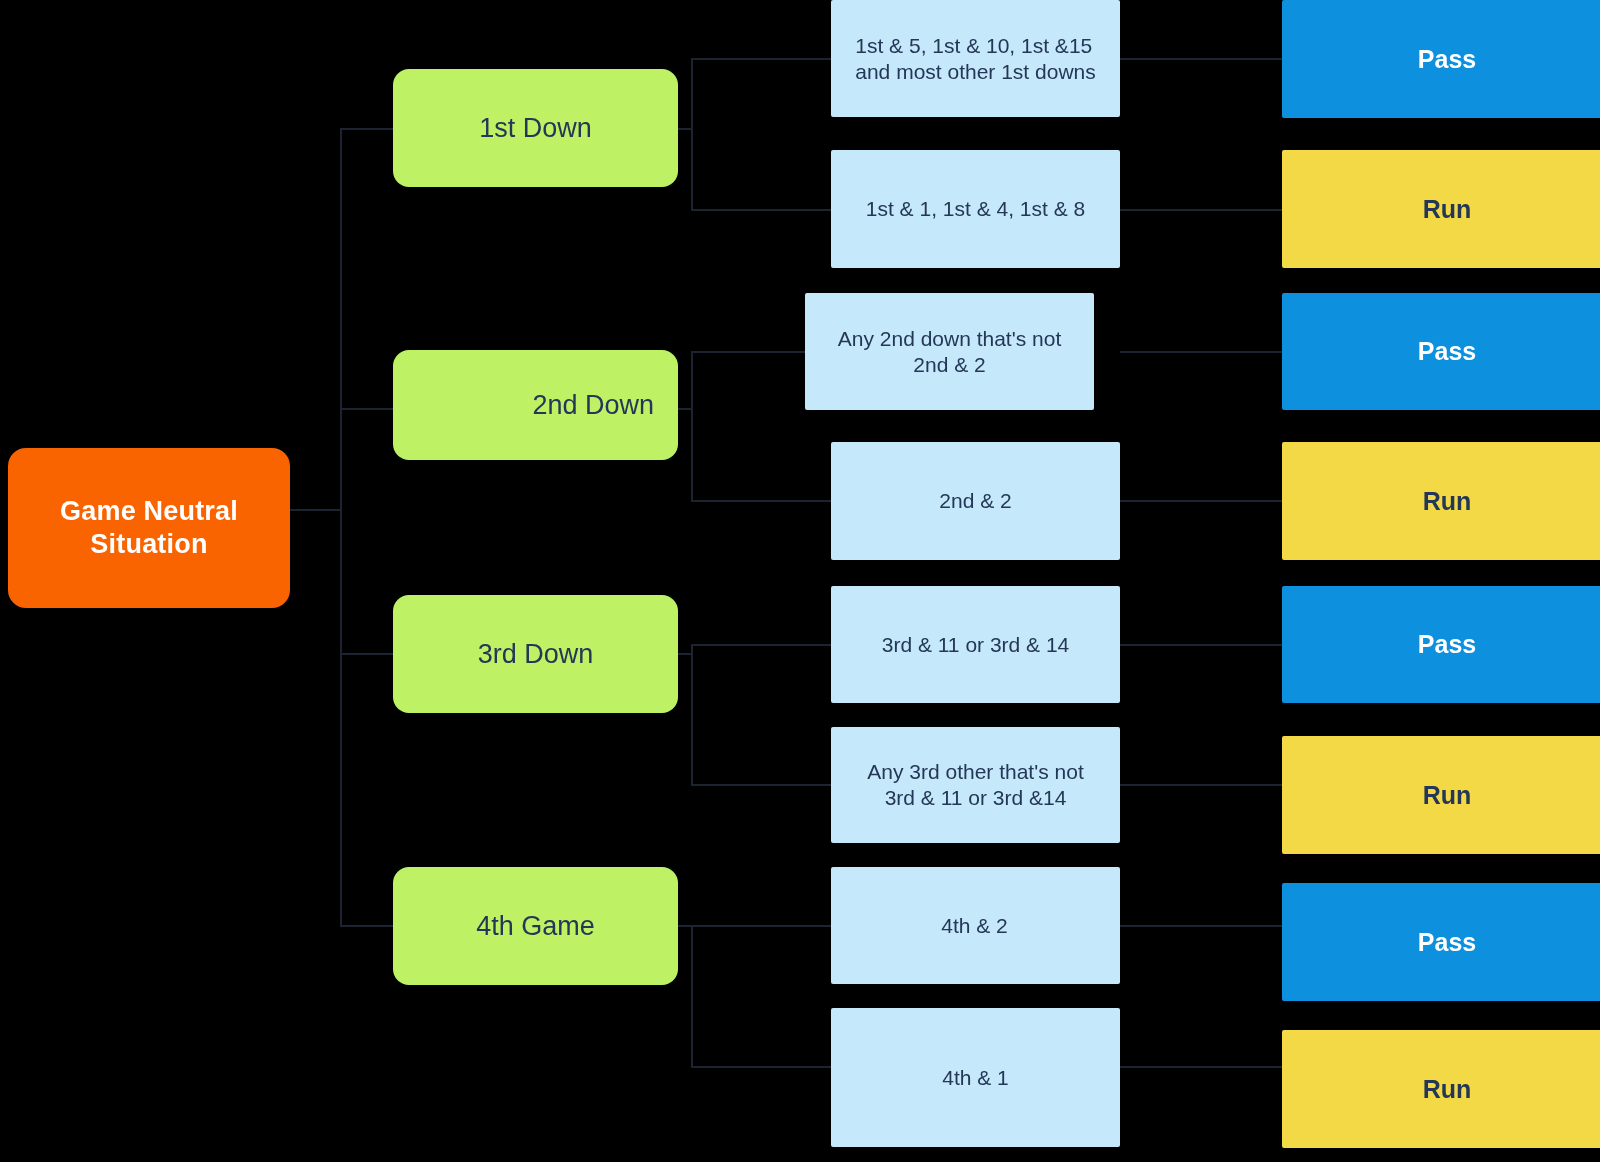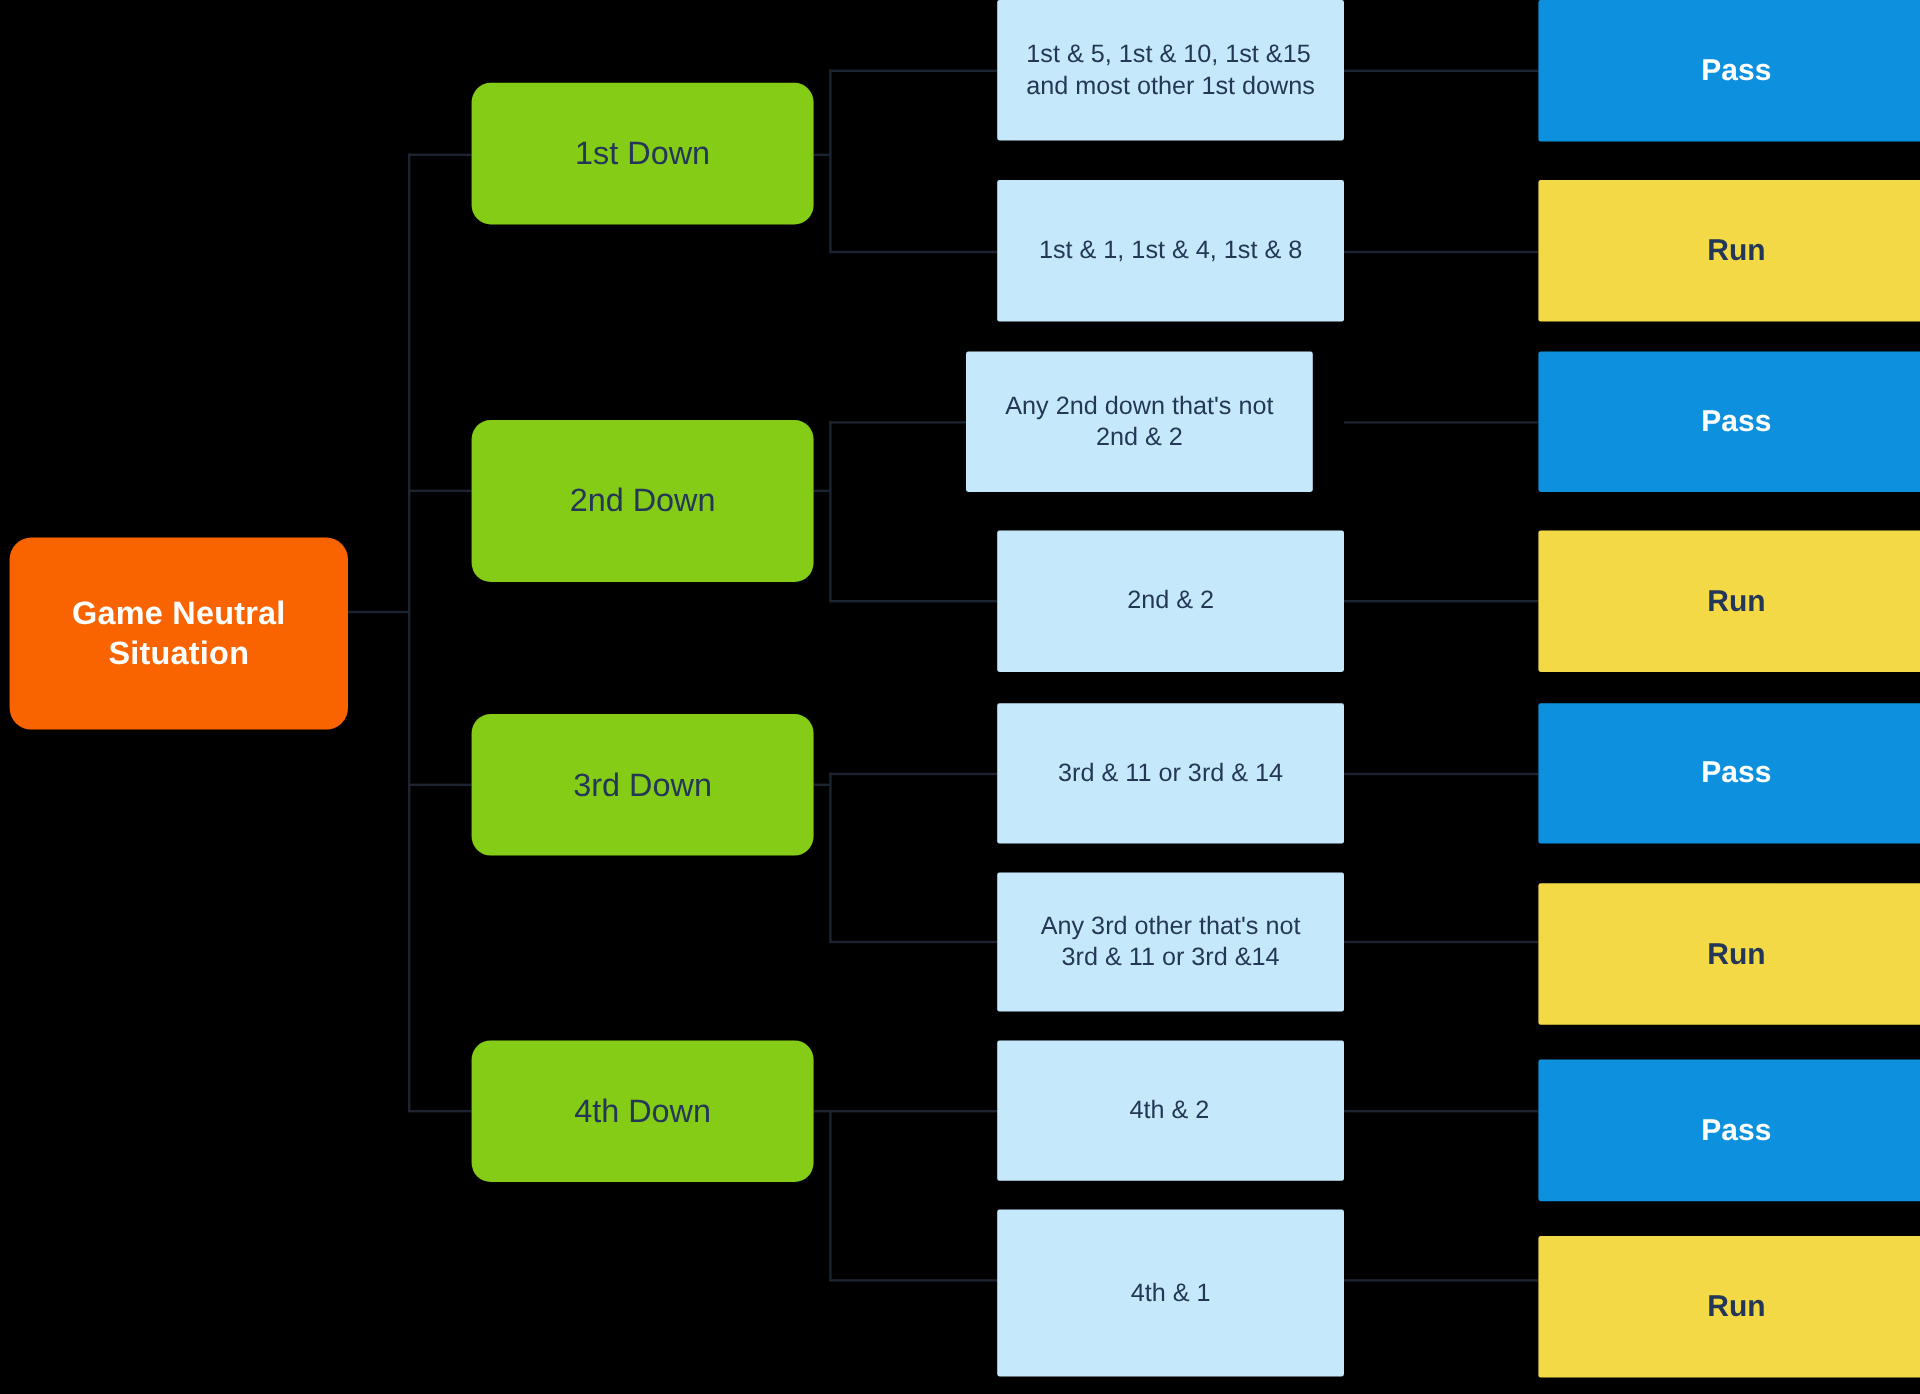--- a/index.html
+++ b/index.html
@@ -30,21 +30,21 @@
     background: #FA6400;
     color: #FFFFFF;
     border-radius: 18px;
     font-size: 27px;
     font-weight: bold;
     letter-spacing: 0.2px;
     padding: 6px 18px;
   }
   
   .node-down {
-    background: #84cc16;
+    background: #bef264;
     color: #243757;
     border-radius: 16px;
     font-size: 27px;
     font-weight: 400;
     padding: 6px 24px;
   }
   
   .node-situation {
     background: #C6E8FB;
     color: #243757;
@@ -123,30 +123,30 @@
     <div>
       <div>Game Neutral</div>
       <div>Situation</div>
     </div>
   </div>
 
   <div class="node node-down" style="left:393px; top:69px; width:285px; height:118px;">
     <span>1st Down</span>
   </div>
 
-  <div class="node node-down" style="left:393px; top:350px; width:285px; height:135px;">
+  <div class="node node-down" style="left:393px; top:350px; width:285px; height:110px;justify-content:flex-end;">
     <span>2nd Down</span>
   </div>
 
   <div class="node node-down" style="left:393px; top:595px; width:285px; height:118px;">
     <span>3rd Down</span>
   </div>
 
   <div class="node node-down" style="left:393px; top:867px; width:285px; height:118px;">
-    <span>4th Down</span>
+    <span>4th Game</span>
   </div>
 
   <div class="node node-situation" style="left:831px; top:0px; width:289px; height:117px;">
     <div style="text-align:left;">
       <div>1st &amp; 5, 1st &amp; 10, 1st &amp;15</div>
       <div>and most other 1st downs</div>
     </div>
   </div>
 
   <div class="node node-situation" style="left:831px; top:150px; width:289px; height:118px;">

